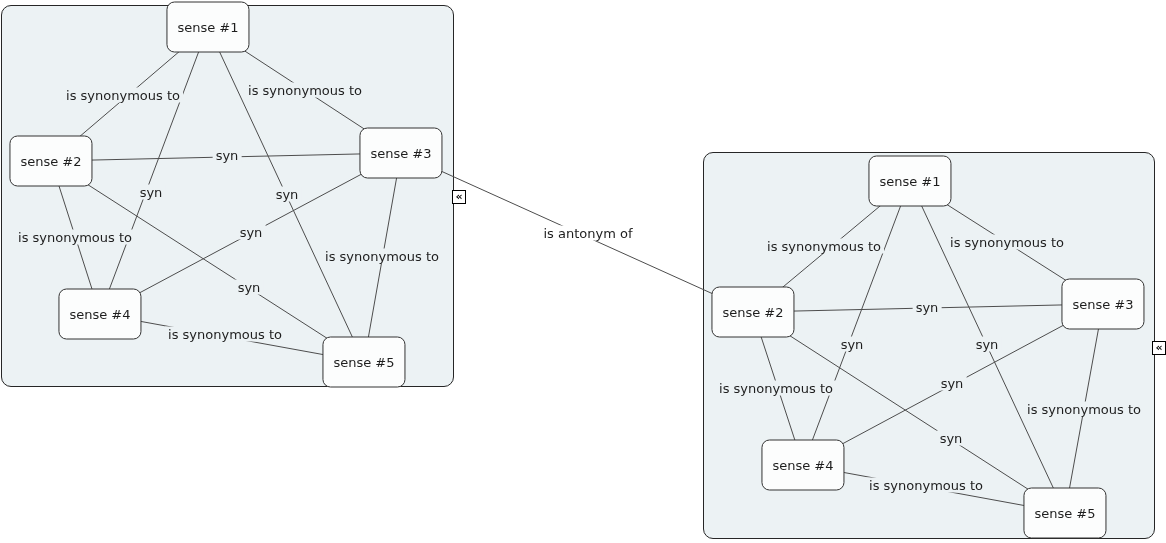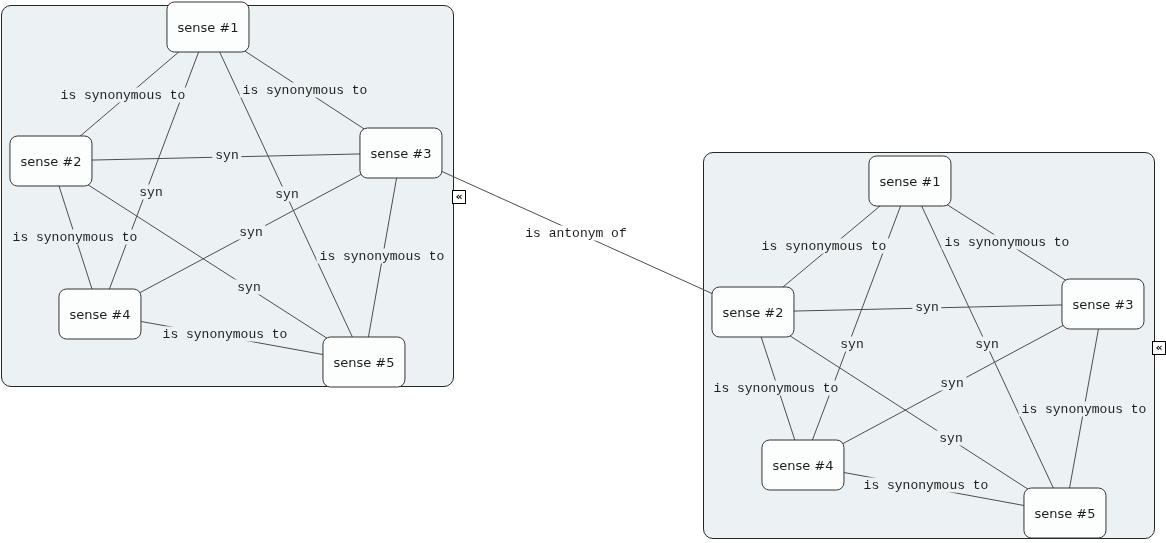--- a/index.html
+++ b/index.html
@@ -31,21 +31,20 @@
   }
   .edge-label {
     position: absolute;
     transform: translate(-50%, -50%);
     white-space: nowrap;
     font-size: 13px;
     line-height: 15px;
     color: var(--text, #1e1e1e);
     padding: 0 3px;
     z-index: 2;
-    font-family: Liberation Mono, monospace;
   }
   .edge-label.inside  { background: var(--panel-bg, #ecf2f4); }
   .edge-label.outside { background: var(--canvas-bg, #ffffff); }
   .node {
     position: absolute;
     transform: translate(-50%, -50%);
     box-sizing: border-box;
     background: var(--node-bg, #fcfdfd);
     border: 1px solid var(--node-border, #333333);
     border-radius: 8px;
@@ -115,21 +114,21 @@
     <div class="edge-label inside" style="left: 824px; top: 246px;">is synonymous to</div>
     <div class="edge-label inside" style="left: 1007px; top: 242px;">is synonymous to</div>
     <div class="edge-label inside" style="left: 852px; top: 344px;">syn</div>
     <div class="edge-label inside" style="left: 987px; top: 344px;">syn</div>
     <div class="edge-label inside" style="left: 927px; top: 307px;">syn</div>
     <div class="edge-label inside" style="left: 776px; top: 388px;">is synonymous to</div>
     <div class="edge-label inside" style="left: 951px; top: 438px;">syn</div>
     <div class="edge-label inside" style="left: 952px; top: 383px;">syn</div>
     <div class="edge-label inside" style="left: 1084px; top: 409px;">is synonymous to</div>
     <div class="edge-label inside" style="left: 926px; top: 485px;">is synonymous to</div>
-    <div class="edge-label outside" style="left: 576px; top: 233px;">is antonym of</div>
+    <div class="edge-label outside" style="left: 588px; top: 233px;">is antonym of</div>
     <div class="node" style="left: 208px; top: 27px;">
     <span>sense #1</span>
   </div>
     <div class="node" style="left: 51px; top: 161px;">
     <span>sense #2</span>
   </div>
     <div class="node" style="left: 401px; top: 153px;">
     <span>sense #3</span>
   </div>
     <div class="node" style="left: 100px; top: 314px;">

